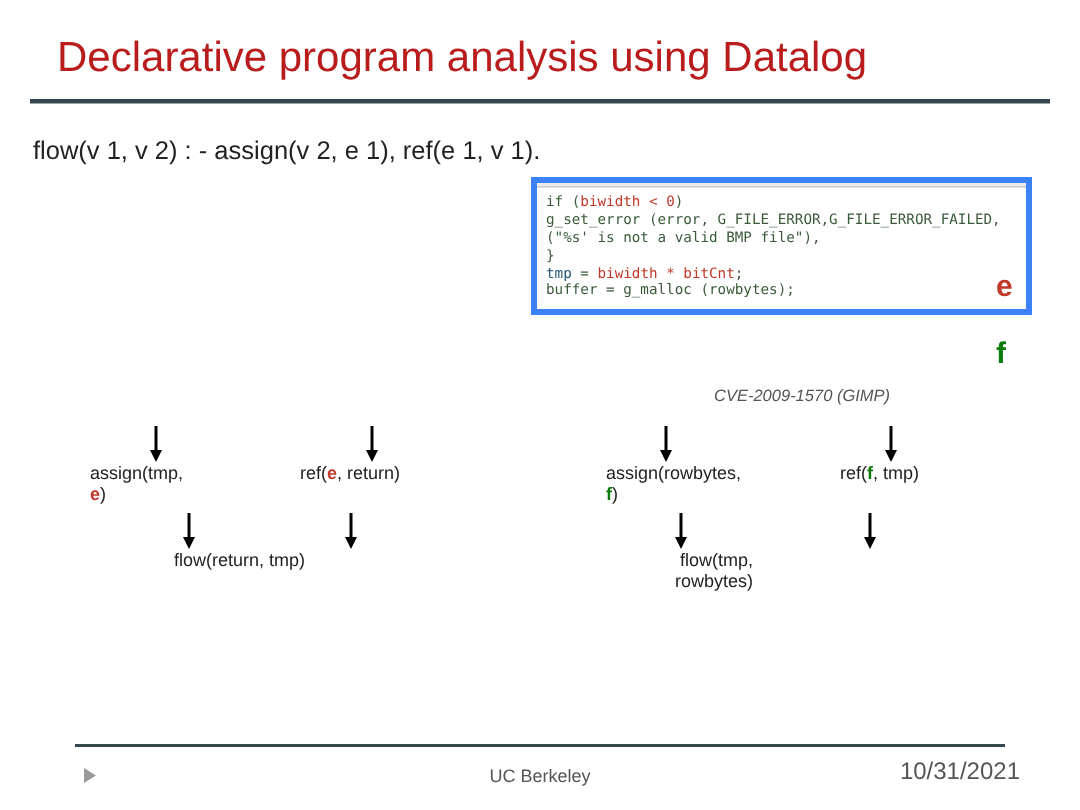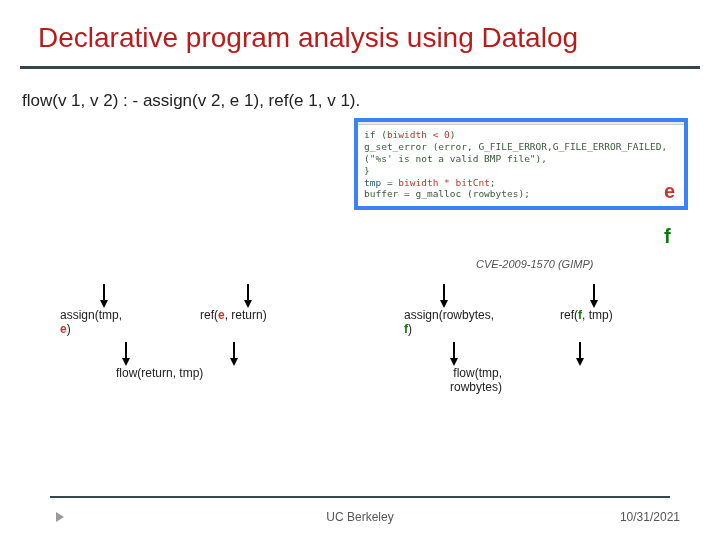--- a/index.html
+++ b/index.html
@@ -122,21 +122,21 @@
     width: 100%;
     text-align: center;
     font-size: 12px;
     color: #555;
     margin-top: 23px;
   }
   .footer-right {
     position: absolute;
     bottom: 16px;
     right: 40px;
-    font-size: 12px;
+    font-size: 16px;
     color: #555;
   }
 </style>
 </head>
 <body>
 
 <div class="title">Declarative program analysis using Datalog</div>
 <div class="title-underline"></div>
 
 <div class="rule">flow(v 1, v 2) : - assign(v 2, e 1), ref(e 1, v 1).</div>

